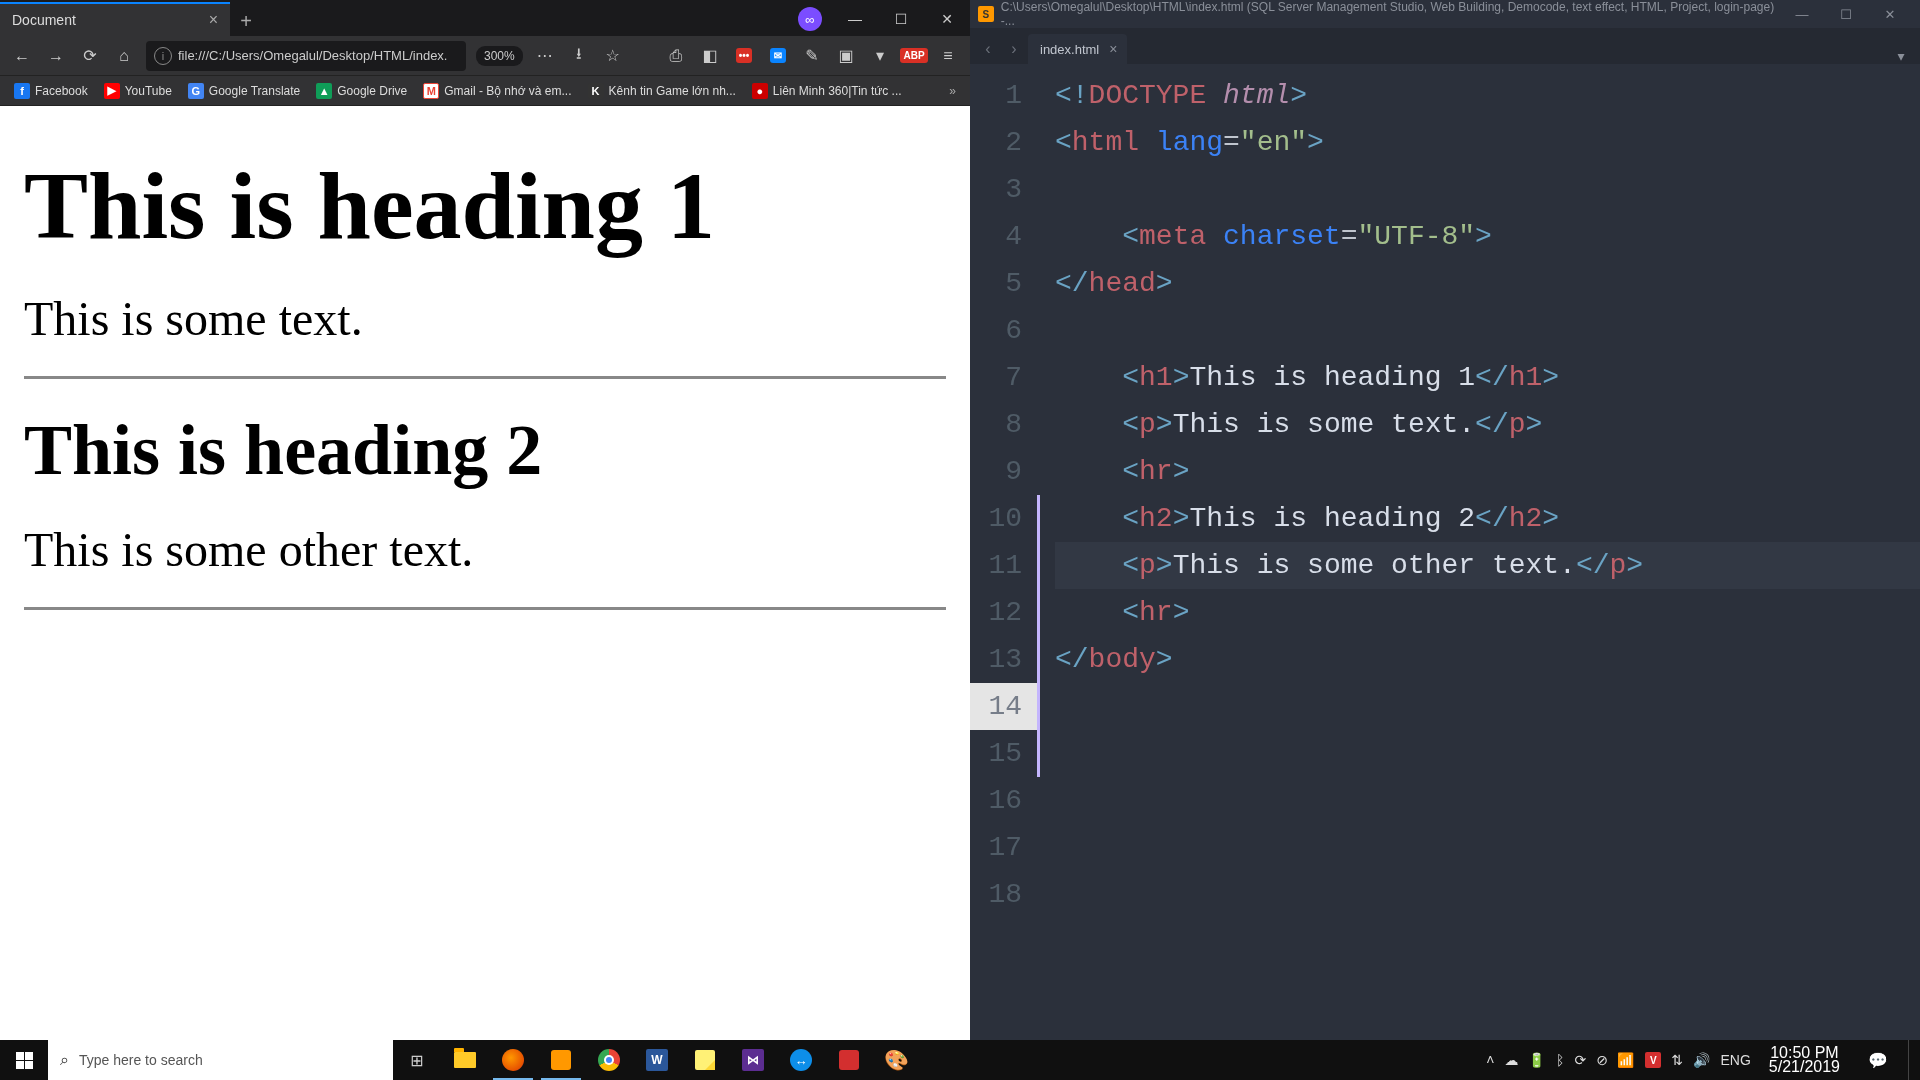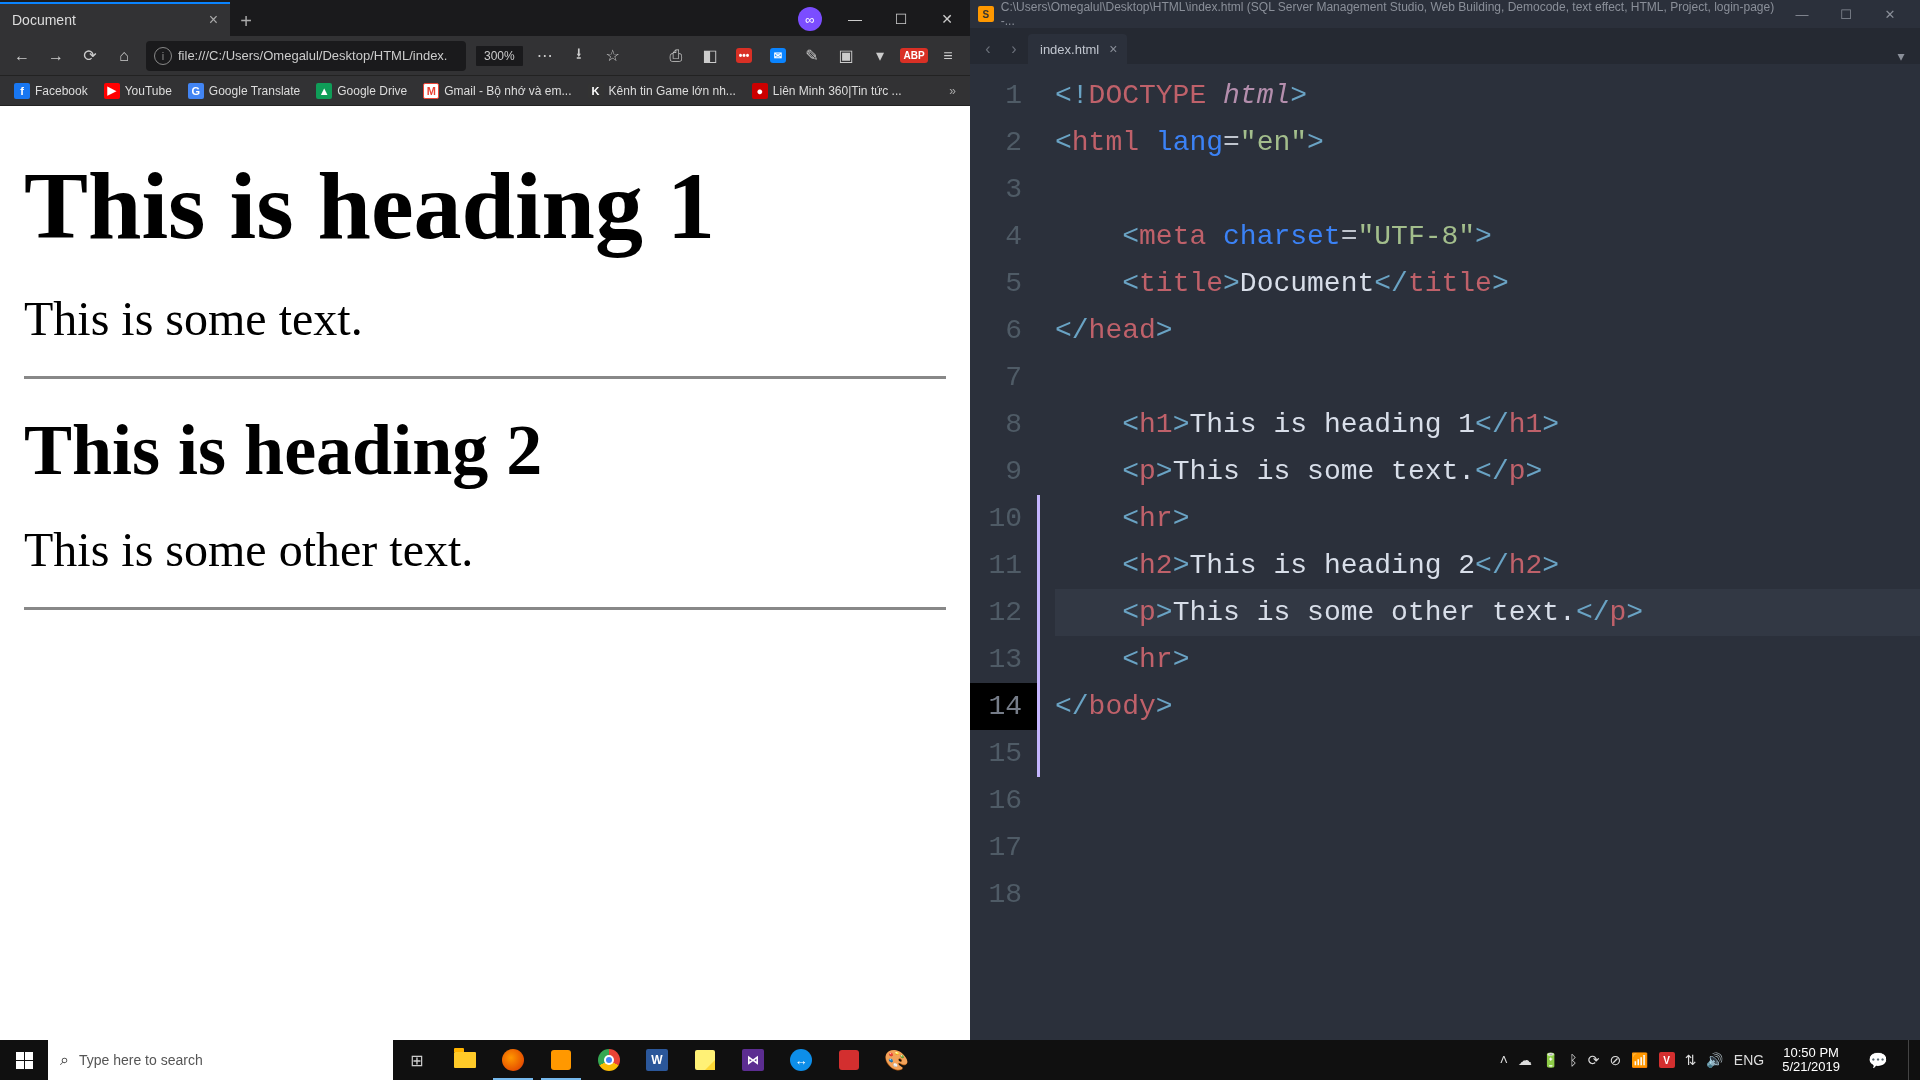--- a/index.html
+++ b/index.html
@@ -12,21 +12,21 @@
 .ff-tab .tab-close { margin-left:auto; color:#aaa; font-size:16px; cursor:pointer; }
 .ff-newtab { width:32px; height:30px; color:#aaa; display:flex; align-items:center; justify-content:center; font-size:20px; cursor:pointer; }
 .ff-tabs .win-controls { margin-left:auto; display:flex; height:34px; }
 .ff-win-btn { width:46px; height:34px; display:flex; align-items:center; justify-content:center; color:#ccc; font-size:14px; cursor:pointer; }
 .ff-rec { width:24px; height:24px; border-radius:50%; background:#7b4dff; margin:5px 10px 0 0; display:flex; align-items:center; justify-content:center; color:#fff; font-size:13px; }
 
 .ff-toolbar { height:40px; background:#323234; display:flex; align-items:center; padding:0 6px; gap:2px; border-bottom:1px solid #222; }
 .ff-nav-btn { width:32px; height:32px; display:flex; align-items:center; justify-content:center; color:#ccc; cursor:pointer; font-size:16px; border-radius:4px; }
 .ff-urlbar { flex:0 0 auto; width:320px; height:30px; background:#1a1a1c; border-radius:4px; display:flex; align-items:center; padding:0 8px; color:#ccc; font-size:13px; gap:6px; margin:0 4px; }
 .ff-url-info { width:18px; height:18px; border:1px solid #888; border-radius:50%; font-size:11px; display:flex; align-items:center; justify-content:center; color:#888; }
-.ff-zoom { background:#1a1a1c; color:#ccc; font-size:12px; padding:3px 8px; border-radius:1px; margin:0 4px; }
+.ff-zoom { background:#1a1a1c; color:#ccc; font-size:12px; padding:3px 8px; border-radius:9px; margin:0 4px; }
 .ff-toolbar-right { margin-left:auto; display:flex; gap:2px; align-items:center; }
 .badge-red  { background:#d93025; color:#fff; font-size:10px; font-weight:bold; padding:2px 3px; border-radius:3px; }
 .badge-blue { background:#0a84ff; color:#fff; font-size:10px; font-weight:bold; padding:2px 4px; border-radius:3px; }
 
 .ff-bookmarks { height:30px; background:#323234; display:flex; align-items:center; padding:0 8px; gap:4px; border-bottom:1px solid #222; overflow:hidden; }
 .ff-bm { display:flex; align-items:center; gap:5px; color:#ddd; font-size:12px; padding:3px 6px; cursor:pointer; white-space:nowrap; border-radius:3px; }
 .ff-bm-icon { width:16px; height:16px; display:flex; align-items:center; justify-content:center; font-size:11px; font-weight:bold; border-radius:2px; }
 .bm-fb { background:#1877f2; color:#fff; }
 .bm-yt { background:#ff0000; color:#fff; }
 .bm-gt { background:#4285f4; color:#fff; }
@@ -53,21 +53,21 @@
 .subl-tab-nav { width:24px; height:30px; display:flex; align-items:center; justify-content:center; color:#6a6f79; font-size:16px; cursor:pointer; }
 .subl-tab { height:30px; background:#2b303b; padding:0 10px 0 12px; display:flex; align-items:center; font-size:13px; color:#c0c5ce; border-radius:4px 4px 0 0; gap:10px; }
 .subl-tab-close{ color:#8a8f99; font-size:14px; cursor:pointer; }
 .subl-tabs-spacer{flex:1}
 .subl-overflow{ width:26px; color:#8a8f99; font-size:14px; display:flex; align-items:center; justify-content:center; cursor:pointer; }
 
 .subl-editor { flex:1; display:flex; font-family:Consolas,"Courier New",monospace; font-size:28px; line-height:47px; padding-top:8px; position:relative; }
 .subl-gutter { width:70px; text-align:right; padding-right:18px; color:#4f5b66; user-select:none; }
 .subl-gutter .ln { height:47px; }
 .subl-gutter .ln.marked { border-right:3px solid #c4b5fd; margin-right:-18px; padding-right:15px; }
-.subl-gutter .ln.current { background:#000000; color:#767d89; }
+.subl-gutter .ln.current { background:#e5e5e5; color:#767d89; }
 .subl-code { flex:1; }
 .subl-code .cl { height:47px; white-space:pre;margin-left:15px; }
 .subl-code .cl.current { background:#323844; }
 
 
 .pun { color:#6aa3c4; }       
 .tag { color:#bf616a; }       
 .attr{ color:#3b82f6; }       
 .op  { color:#c0c5ce; }       
 .str { color:#a3be8c; }       
@@ -98,21 +98,21 @@
 .ico-sticky{ width:20px; height:20px; background:#fff176; border-radius:2px; position:relative;}
 .ico-sticky::after{content:"";position:absolute;right:0;bottom:0;border:5px solid transparent;border-right-color:#fdd835;border-bottom-color:#fdd835;}
 .ico-vs{ width:22px; height:22px; background:#5c2d91; color:#fff; display:flex; align-items:center; justify-content:center; font-weight:bold; font-size:12px; border-radius:2px;}
 .ico-tv{ width:22px; height:22px; border-radius:50%; background:#0d8ee9; color:#fff; display:flex; align-items:center; justify-content:center; font-size:13px;}
 .ico-garena{ width:20px; height:20px; background:#d32f2f; border-radius:3px;}
 .ico-paint{ color:#e91e63; font-size:20px;}
 
 .tb-tray { margin-left:auto; display:flex; align-items:center; height:40px; gap:10px; padding-right:6px; color:#fff; }
 .tray-ico { font-size:14px; cursor:pointer; color:#ddd; }
 .tray-v   { width:16px; height:16px; background:#d32f2f; color:#fff; font-size:10px; font-weight:bold; display:flex; align-items:center; justify-content:center; border-radius:2px;}
-.tb-clock { text-align:center; font-size:13px; line-height:14px; margin:0 8px; cursor:pointer;}
+.tb-clock { text-align:center; font-size:16px; line-height:14px; margin:0 8px; cursor:pointer;}
 .tb-notif { width:40px; display:flex; align-items:center; justify-content:center; font-size:16px; cursor:pointer; color:#ddd;}
 .tb-desktop{ width:6px; height:40px; border-left:1px solid #444; cursor:pointer;}
 </style>
 </head>
 <body>
 
 <div class="ff">
 
   <div class="ff-tabs">
     <div class="ff-tab">
@@ -243,21 +243,20 @@
       <div class="ln marked">15</div>
         <div class="ln">16</div>
         <div class="ln">17</div>
         <div class="ln">18</div>
     </div>
     <div class="subl-code">
 <div class="cl"><span class="doc1">&lt;!</span><span class="doc2">DOCTYPE </span><span class="doc3">html</span><span class="pun">&gt;</span></div>
 <div class="cl"><span class="pun">&lt;</span><span class="tag">html </span><span class="attr">lang</span><span class="op">=</span><span class="str">"en"</span><span class="pun">&gt;</span></div>
 <div class="cl"></div>
 <div class="cl">    <span class="pun">&lt;</span><span class="tag">meta </span><span class="attr">charset</span><span class="op">=</span><span class="str">"UTF-8"</span><span class="pun">&gt;</span></div>
-<div class="cl">    <span class="pun">&lt;</span><span class="tag">title</span><span class="pun">&gt;</span><span class="txt">Document</span><span class="pun">&lt;/</span><span class="tag">title</span><span class="pun">&gt;</span></div>
 <div class="cl"><span class="pun">&lt;/</span><span class="tag">head</span><span class="pun">&gt;</span></div>
 <div class="cl"></div>
 <div class="cl">    <span class="pun">&lt;</span><span class="tag">h1</span><span class="pun">&gt;</span><span class="txt">This is heading 1</span><span class="pun">&lt;/</span><span class="tag">h1</span><span class="pun">&gt;</span></div>
 <div class="cl">    <span class="pun">&lt;</span><span class="tag">p</span><span class="pun">&gt;</span><span class="txt">This is some text.</span><span class="pun">&lt;/</span><span class="tag">p</span><span class="pun">&gt;</span></div>
 <div class="cl">    <span class="pun">&lt;</span><span class="tag">hr</span><span class="pun">&gt;</span></div>
 <div class="cl">    <span class="pun">&lt;</span><span class="tag">h2</span><span class="pun">&gt;</span><span class="txt">This is heading 2</span><span class="pun">&lt;/</span><span class="tag">h2</span><span class="pun">&gt;</span></div>
 <div class="cl current">    <span class="pun">&lt;</span><span class="tag">p</span><span class="pun">&gt;</span><span class="txt">This is some other text.</span><span class="pun">&lt;/</span><span class="tag">p</span><span class="pun">&gt;</span></div>
 <div class="cl">    <span class="pun">&lt;</span><span class="tag">hr</span><span class="pun">&gt;</span></div>
 <div class="cl"><span class="pun">&lt;/</span><span class="tag">body</span><span class="pun">&gt;</span></div>
 <div class="cl"></div>

